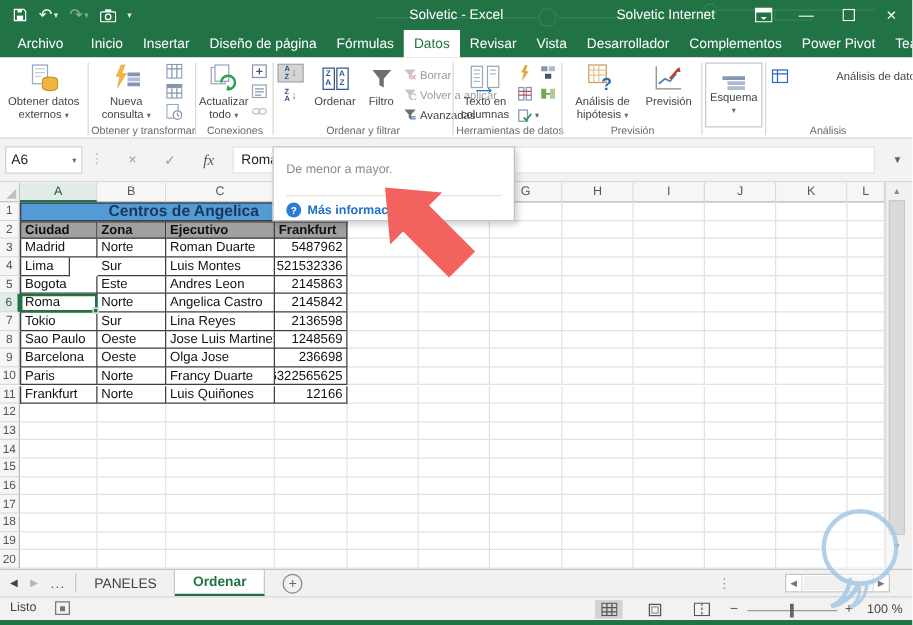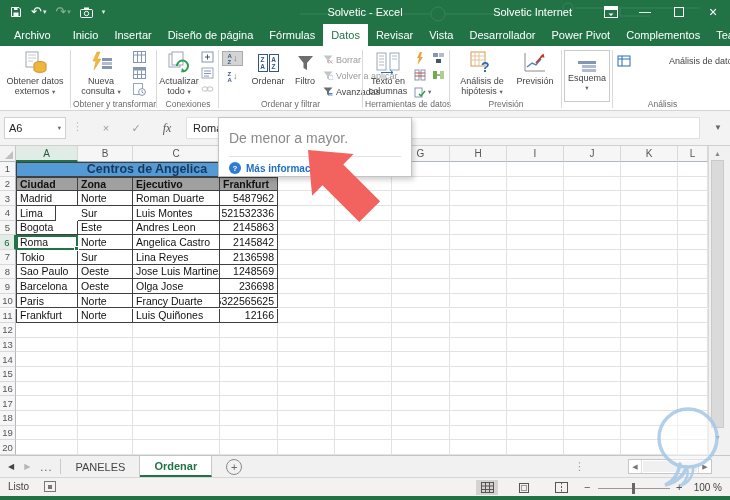--- a/index.html
+++ b/index.html
@@ -108,21 +108,21 @@
   .viewbtn.on{background:#d5d3d1;}
   .zctl{position:absolute;top:3px;color:#555;font-size:11px;}
   .ztrack{position:absolute;left:598px;top:10px;width:72px;height:1px;background:#9a9a9a;}
   .zthumb{position:absolute;left:632px;top:5px;width:3px;height:11px;background:#666;}
   .zoomlvl{position:absolute;right:8px;top:4px;font-size:10px;color:#444;}
   .greenstrip{position:absolute;left:0;top:496px;width:730px;height:4px;background:var(--accent);}
 
   
   .tooltip{position:absolute;left:218px;top:117px;width:194px;height:60px;background:#fff;border:1px solid #c3c3c3;box-shadow:2px 3px 5px rgba(0,0,0,.18);z-index:40;padding:7px 10px 0 10px;}
   .tt-title{font-weight:bold;font-size:11px;color:#3b3b3b;}
-  .tt-desc{font-size:14px;color:#8a8a8a;margin-top:5px;}
+  .tt-desc{font-size:10px;color:#8a8a8a;margin-top:5px;}
   .tt-hr{position:absolute;left:10px;right:10px;top:38px;height:1px;background:#e3e3e3;}
   .tt-link{position:absolute;left:10px;top:44px;display:flex;align-items:center;gap:5px;color:var(--link);font-size:10px;font-weight:bold;}
   .helpdot{width:12px;height:12px;border-radius:50%;background:#2b7cd3;color:#fff;font-size:8px;font-weight:bold;display:flex;align-items:center;justify-content:center;}
 
   .arrow-annot{position:absolute;left:297px;top:139px;z-index:50;}
   .watermark{position:absolute;left:642px;top:402px;z-index:60;pointer-events:none;opacity:.85;}
 </style>
 </head>
 <body>
 
@@ -185,22 +185,22 @@
 <div class="tabstrip">
   <span class="rtab file">Archivo</span>
   <span class="rtab">Inicio</span>
   <span class="rtab">Insertar</span>
   <span class="rtab">Diseño de página</span>
   <span class="rtab">Fórmulas</span>
   <span class="rtab active">Datos</span>
   <span class="rtab">Revisar</span>
   <span class="rtab">Vista</span>
   <span class="rtab">Desarrollador</span>
+  <span class="rtab">Complementos</span>
   <span class="rtab">Power Pivot</span>
-  <span class="rtab">Complementos</span>
   <span class="rtab">Team</span>
 
 </div>
 
 <div class="ribbon">
 
   <div class="rgroup" style="left:2px;width:66px;">
     <div class="bigbtn" style="left:2px;width:62px;">
       <span class="icon">
         <svg width="26" height="24">

